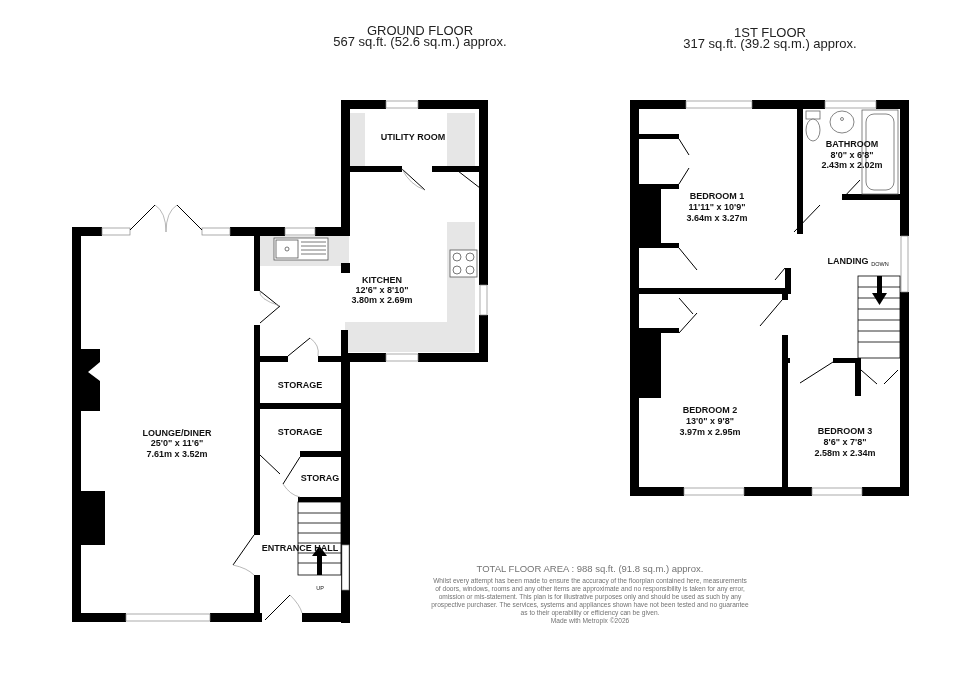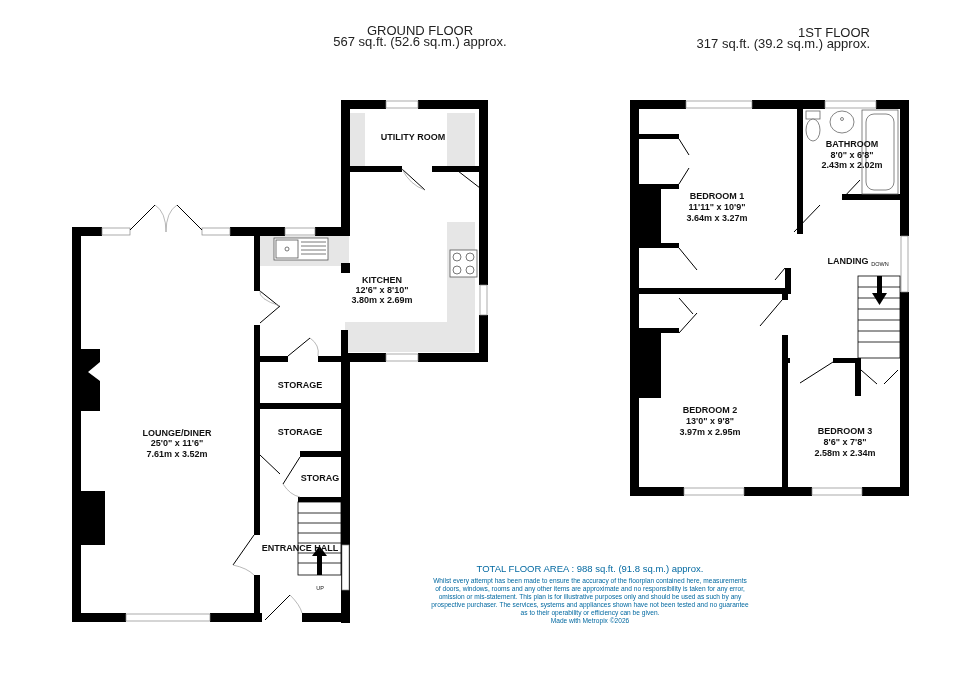--- a/index.html
+++ b/index.html
@@ -1,31 +1,31 @@
 <!DOCTYPE html>
 <html><head>
 <meta charset="utf-8">
 <style>
   html,body{margin:0;padding:0;background:#fff;}
   body{width:980px;height:694px;position:relative;overflow:hidden;font-family:"Liberation Sans",sans-serif;}
   .floor-head{position:absolute;text-align:center;font-size:13px;line-height:11px;color:#222;}
   svg{position:absolute;left:0;top:0;}
   .lbl{font-family:"Liberation Sans",sans-serif;font-weight:bold;fill:#111;text-anchor:middle;}
-  .footer{position:absolute;left:400px;top:563px;width:380px;text-align:center;color:#0369a1;}
+  .footer{position:absolute;left:400px;top:563px;width:380px;text-align:center;color:#737373;}
   .total{font-size:9.5px;margin-bottom:3px;}
   .disc{font-size:6.6px;line-height:8px;}
 </style>
 </head>
 <body>
 
 <div class="floor-head" style="left:320px;top:25px;width:200px;">
   <div>GROUND FLOOR</div>
   <div>567 sq.ft. (52.6 sq.m.) approx.</div>
 </div>
-<div class="floor-head" style="left:670px;top:27px;width:200px;text-align:right;">
+<div class="floor-head" style="left:670px;top:27px;width:200px;">
   <div>1ST FLOOR</div>
   <div>317 sq.ft. (39.2 sq.m.) approx.</div>
 </div>
 
 <svg width="980" height="694" viewBox="0 0 980 694">
 
   <g>
 
     <rect x="258" y="236" width="88" height="30" fill="#e6e6e6"></rect>
     <rect x="345" y="113" width="20" height="53" fill="#e6e6e6"></rect>

